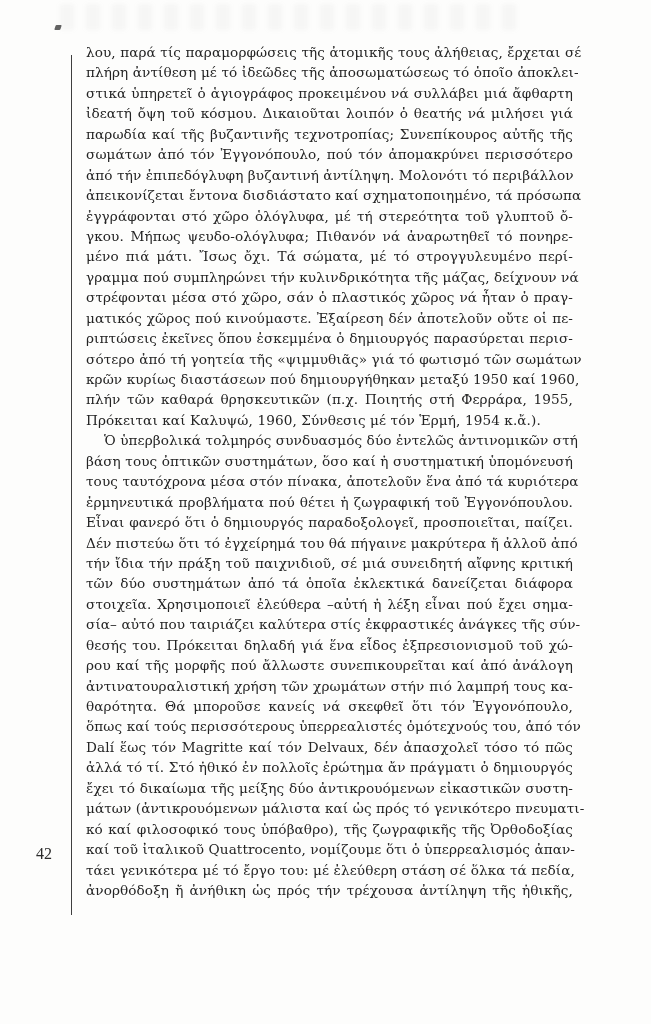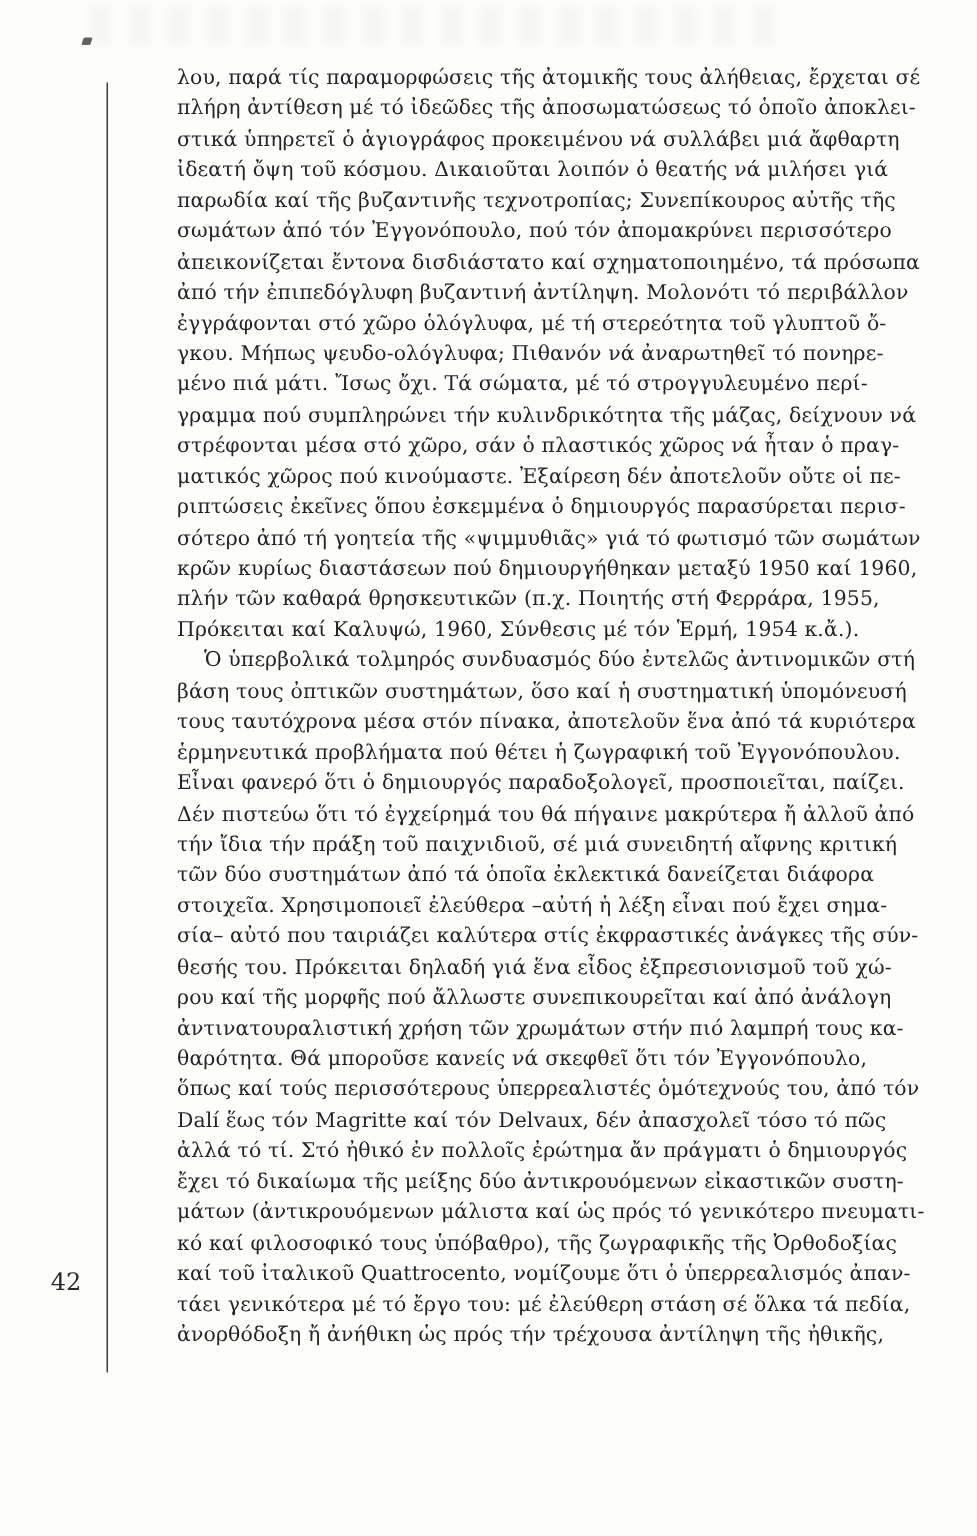--- a/index.html
+++ b/index.html
@@ -53,37 +53,37 @@
     background: #3f3f3f;
   }
   .page-number {
     position: absolute;
     left: 26px;
     top: 845px;
     width: 36px;
     text-align: center;
     font-size: 16px;
     color: #2a2a2a;
+    font-family: Liberation Serif, serif;
   }
   .text-block {
     position: absolute;
     left: 86px;
     top: 42px;
     width: 487px;
     color: #242424;
     font-size: 13.6px;
   }
   .line {
     height: 20.45px;
     line-height: 20.45px;
     text-align: justify;
     text-align-last: justify;
     white-space: nowrap; 
     letter-spacing: 0.1px;
-    margin-left: 32px;
   }
   .line.end {
     text-align-last: left;
   }
   .line.indent {
     text-indent: 18px;
   }
   .it {
   }
 </style>
@@ -95,22 +95,22 @@
   <div class="corner-speck"></div>
   <div class="margin-rule"></div>
   <div class="page-number">42</div>
   <div class="text-block">
       <div class="line"><span>λου, παρά τίς παραμορφώσεις τῆς ἀτομικῆς τους ἀλήθειας, ἔρχεται σέ</span></div>
       <div class="line"><span>πλήρη ἀντίθεση μέ τό ἰδεῶδες τῆς ἀποσωματώσεως τό ὁποῖο ἀποκλει-</span></div>
       <div class="line"><span>στικά ὑπηρετεῖ ὁ ἁγιογράφος προκειμένου νά συλλάβει μιά ἄφθαρτη</span></div>
       <div class="line"><span>ἰδεατή ὄψη τοῦ κόσμου. Δικαιοῦται λοιπόν ὁ θεατής νά μιλήσει γιά</span></div>
       <div class="line"><span>παρωδία καί τῆς βυζαντινῆς τεχνοτροπίας; Συνεπίκουρος αὐτῆς τῆς</span></div>
       <div class="line"><span>σωμάτων ἀπό τόν Ἐγγονόπουλο, πού τόν ἀπομακρύνει περισσότερο</span></div>
+      <div class="line"><span>ἀπό τήν ἐπιπεδόγλυφη βυζαντινή ἀντίληψη. Μολονότι τό περιβάλλον</span></div>
       <div class="line"><span>ἀπεικονίζεται ἔντονα δισδιάστατο καί σχηματοποιημένο, τά πρόσωπα</span></div>
-      <div class="line"><span>ἀπό τήν ἐπιπεδόγλυφη βυζαντινή ἀντίληψη. Μολονότι τό περιβάλλον</span></div>
       <div class="line"><span>ἐγγράφονται στό χῶρο ὁλόγλυφα, μέ τή στερεότητα τοῦ γλυπτοῦ ὄ-</span></div>
       <div class="line"><span>γκου. Μήπως ψευδο-ολόγλυφα; Πιθανόν νά ἀναρωτηθεῖ τό πονηρε-</span></div>
       <div class="line"><span>μένο πιά μάτι. Ἴσως ὄχι. Τά σώματα, μέ τό στρογγυλευμένο περί-</span></div>
       <div class="line"><span>γραμμα πού συμπληρώνει τήν κυλινδρικότητα τῆς μάζας, δείχνουν νά</span></div>
       <div class="line"><span>στρέφονται μέσα στό χῶρο, σάν ὁ πλαστικός χῶρος νά ἦταν ὁ πραγ-</span></div>
       <div class="line"><span>ματικός χῶρος πού κινούμαστε. Ἐξαίρεση δέν ἀποτελοῦν οὔτε οἱ πε-</span></div>
       <div class="line"><span>ριπτώσεις ἐκεῖνες ὅπου ἐσκεμμένα ὁ δημιουργός παρασύρεται περισ-</span></div>
       <div class="line"><span>σότερο ἀπό τή γοητεία τῆς «ψιμμυθιᾶς» γιά τό φωτισμό τῶν σωμάτων</span></div>
       <div class="line"><span>κρῶν κυρίως διαστάσεων πού δημιουργήθηκαν μεταξύ 1950 καί 1960,</span></div>
       <div class="line"><span>πλήν τῶν καθαρά θρησκευτικῶν (π.χ. </span><span class="it">Ποιητής στή Φερράρα</span><span>, 1955,</span></div>

